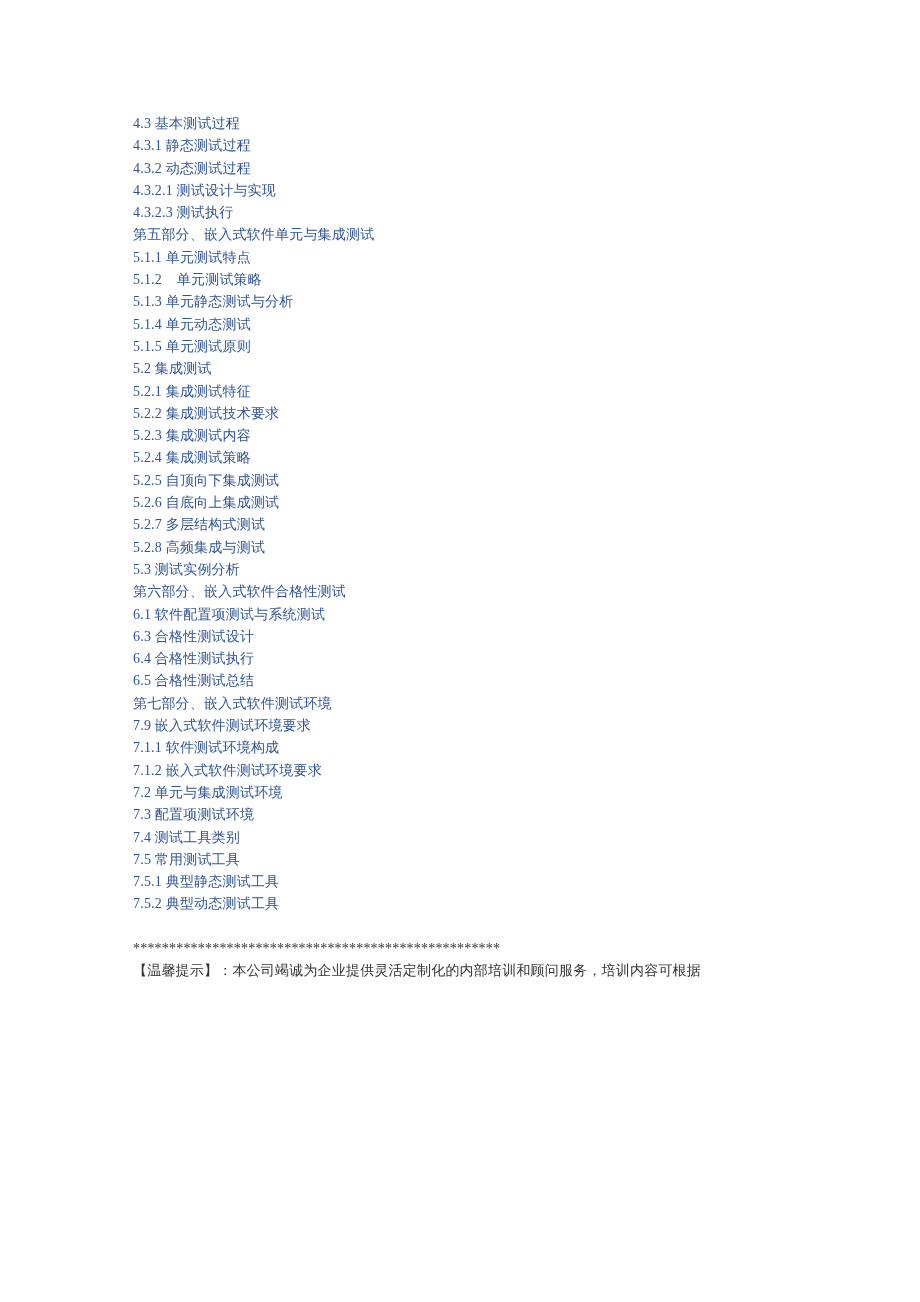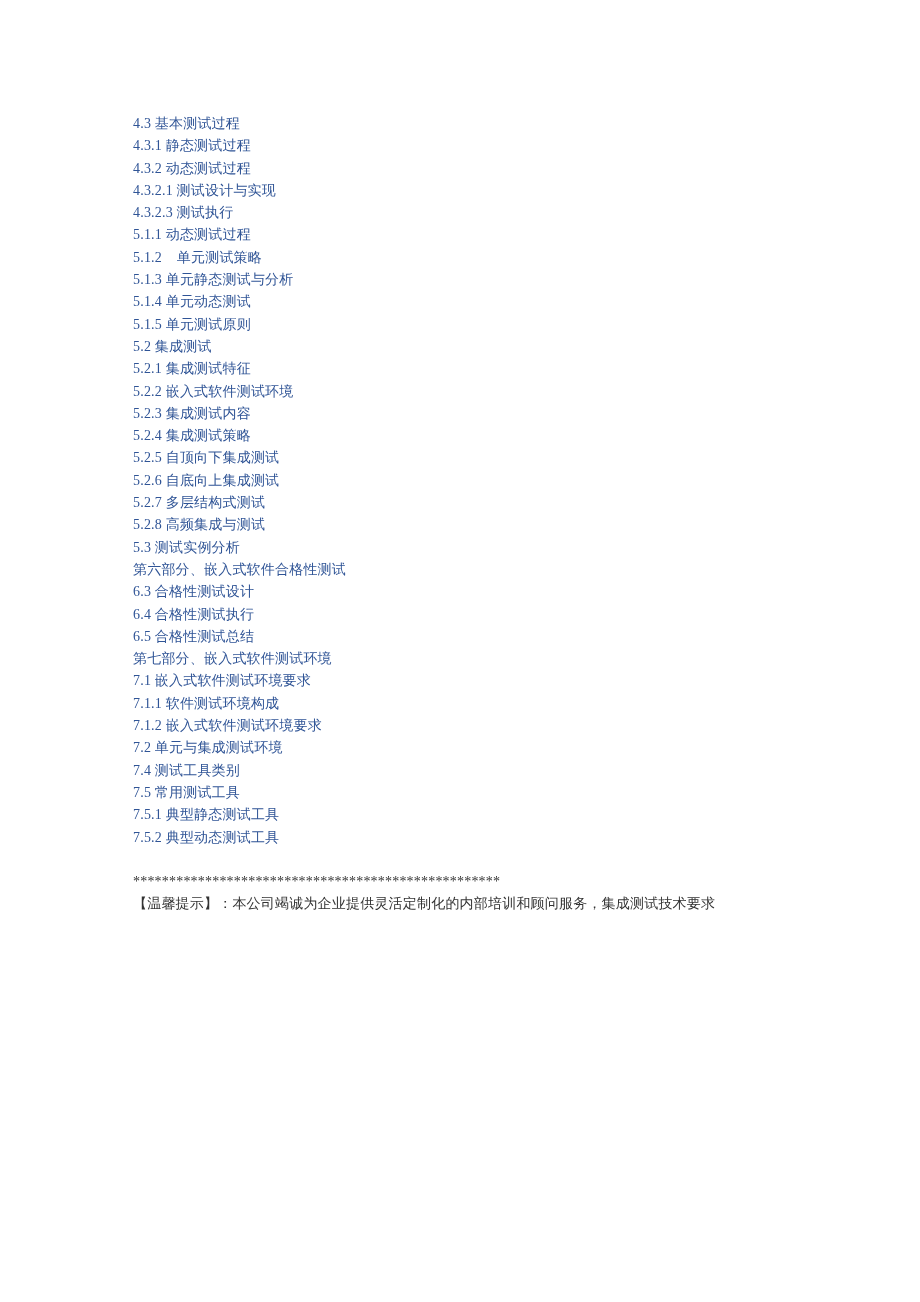--- a/index.html
+++ b/index.html
@@ -34,48 +34,51 @@
 </head>
 <body>
 
 <div class="page">
 
   <div class="toc-line">4.3 基本测试过程</div>
   <div class="toc-line">4.3.1 静态测试过程</div>
   <div class="toc-line">4.3.2 动态测试过程</div>
   <div class="toc-line">4.3.2.1 测试设计与实现</div>
   <div class="toc-line">4.3.2.3 测试执行</div>
-  <div class="toc-line">5.1.1 动态测试过程</div>
+  <div class="toc-line">第五部分、嵌入式软件单元与集成测试</div>
+  <div class="toc-line">5.1.1 单元测试特点</div>
   <div class="toc-line">5.1.2    单元测试策略</div>
   <div class="toc-line">5.1.3 单元静态测试与分析</div>
   <div class="toc-line">5.1.4 单元动态测试</div>
   <div class="toc-line">5.1.5 单元测试原则</div>
   <div class="toc-line">5.2 集成测试</div>
   <div class="toc-line">5.2.1 集成测试特征</div>
-  <div class="toc-line">5.2.2 嵌入式软件测试环境</div>
+  <div class="toc-line">5.2.2 集成测试技术要求</div>
   <div class="toc-line">5.2.3 集成测试内容</div>
   <div class="toc-line">5.2.4 集成测试策略</div>
   <div class="toc-line">5.2.5 自顶向下集成测试</div>
   <div class="toc-line">5.2.6 自底向上集成测试</div>
   <div class="toc-line">5.2.7 多层结构式测试</div>
   <div class="toc-line">5.2.8 高频集成与测试</div>
   <div class="toc-line">5.3 测试实例分析</div>
   <div class="toc-line">第六部分、嵌入式软件合格性测试</div>
+  <div class="toc-line">6.1 软件配置项测试与系统测试</div>
   <div class="toc-line">6.3 合格性测试设计</div>
   <div class="toc-line">6.4 合格性测试执行</div>
   <div class="toc-line">6.5 合格性测试总结</div>
   <div class="toc-line">第七部分、嵌入式软件测试环境</div>
-  <div class="toc-line">7.1 嵌入式软件测试环境要求</div>
+  <div class="toc-line">7.9 嵌入式软件测试环境要求</div>
   <div class="toc-line">7.1.1 软件测试环境构成</div>
   <div class="toc-line">7.1.2 嵌入式软件测试环境要求</div>
   <div class="toc-line">7.2 单元与集成测试环境</div>
+  <div class="toc-line">7.3 配置项测试环境</div>
   <div class="toc-line">7.4 测试工具类别</div>
   <div class="toc-line">7.5 常用测试工具</div>
   <div class="toc-line">7.5.1 典型静态测试工具</div>
   <div class="toc-line">7.5.2 典型动态测试工具</div>
 
   <div class="spacer"></div>
 
   <div class="toc-line black-line">***************************************************</div>
 
-  <div class="toc-line black-line"><span>【温馨提示】</span><span>：本公司竭诚为企业提供灵活定制化的内部培训和顾问服务，集成测试技术要求</span></div>
+  <div class="toc-line black-line"><span>【温馨提示】</span><span>：本公司竭诚为企业提供灵活定制化的内部培训和顾问服务，培训内容可根据</span></div>
 
 </div>
 
 </body></html>

